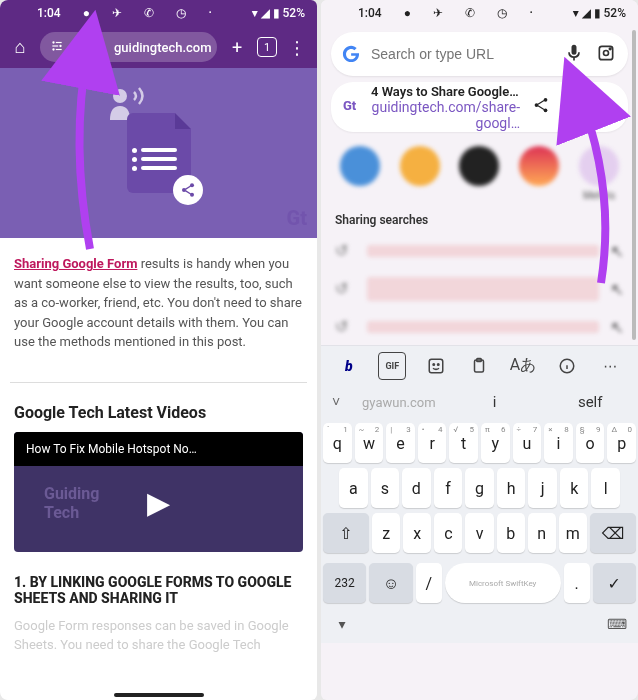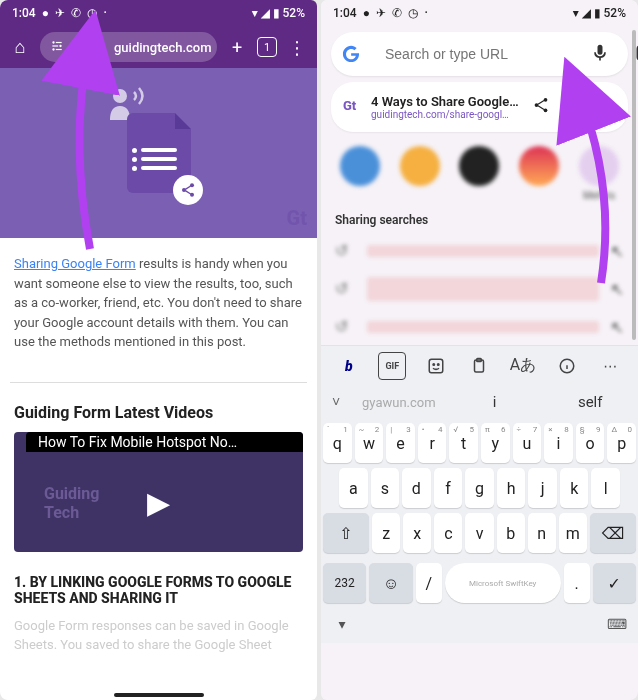--- a/index.html
+++ b/index.html
@@ -3,21 +3,21 @@
 <meta charset="utf-8">
 <style>
   * { box-sizing: border-box; margin: 0; padding: 0; }
   body { background: #e8e8e8; display: flex; gap: 4px; font-family: Roboto, Arial, sans-serif; width: 638px; height: 700px; overflow: hidden; border-radius: 8px; }
   .phone { flex: 1; background: #fff; position: relative; border-radius: 6px; overflow: hidden; }
   .phone-left { background: #fff; }
   .phone-right { background: #f6f2f7; }
 
   
   .status-bar { height: 26px; display: flex; justify-content: space-between; align-items: center; padding: 0 12px; font-size: 12px; font-weight: 500; }
-  .status-left-group { display: flex; align-items: center; gap: 6px; }
+  .status-left-group { display: flex; align-items: center; gap: 22px; margin-left: 25px; }
   .status-right-group { display: flex; align-items: center; gap: 3px; }
   .status-bar.purple { background: #5e2a84; color: #fff; }
   .status-bar.light { background: #f6f2f7; color: #222; }
 
   
   .urlbar { background: #5e2a84; height: 42px; display: flex; align-items: center; padding: 0 6px; gap: 6px; }
   .urlbar .home, .urlbar .plus, .urlbar .menu { color: #fff; width: 28px; text-align: center; font-size: 18px; }
   .url-pill { flex: 1; background: rgba(255,255,255,0.22); border-radius: 16px; height: 30px; display: flex; align-items: center; padding: 0 10px; color: #fff; font-size: 13px; overflow: hidden; white-space: nowrap; gap: 6px; }
   .url-domain { font-weight: 500; margin-left: 44px; }
   .url-path { opacity: .6; }
@@ -29,43 +29,43 @@
   .hero .doc::before { content:""; position:absolute; top:0; right:0; border-left:16px solid #5a3a97; border-top:16px solid #7a5fb3; }
   .hero .lines { position:absolute; top:30px; left:14px; width:36px; }
   .hero .lines div { height:4px; background:#fff; margin:5px 0; border-radius:2px; position:relative; }
   .hero .lines div::before { content:""; position:absolute; left:-9px; top:0; width:5px; height:5px; background:#fff; border-radius:50%; }
   .hero .share-circle { position:absolute; bottom:-12px; right:-12px; width:30px; height:30px; background:#fff; border-radius:50%; display:flex; align-items:center; justify-content:center; color:#6b4aa8; font-size:15px; }
   .hero .logo { position:absolute; bottom:8px; right:10px; color:#6b4aa8; font-weight:800; font-size:20px; opacity:.5; }
   .hero .person { position:absolute; top:18px; left:110px; color:#fff; opacity:.8; font-size:26px; }
 
   
   .article { padding: 16px 14px; font-size: 13px; line-height: 1.5; color: #555; }
-  .article .link { color: #3b82f6; text-decoration: underline; }
+  .article .link { color: #be185d; text-decoration: underline; font-weight: bold; }
   .divider { border: none; border-top: 1px solid #ddd; margin: 14px 10px; }
   .section-title { font-size: 16px; font-weight: 700; color: #222; padding: 6px 14px 10px; }
 
   .video-card { background: #3f3366; margin: 0 14px; border-radius: 4px; height: 120px; position: relative; display:flex; align-items:center; justify-content:center; }
-  .video-title-bar { position:absolute; top:0; left:0; right:0; background:#000; color:#fff; padding:2px 12px; font-size:14px; border-radius:4px 4px 0 0; white-space:nowrap; overflow:hidden;margin-left:12px; }
+  .video-title-bar { position:absolute; top:0; left:0; right:0; background:#000; color:#fff; padding:10px 12px; font-size:12px; border-radius:4px 4px 0 0; white-space:nowrap; overflow:hidden; }
   .video-card .play { color:#fff; font-size:30px; margin-top:22px; }
   .video-card .wm { position:absolute; left:30px; bottom:30px; color:#6b5a95; font-weight:700; font-size:16px; }
 
   .h1 { font-size: 14px; font-weight:800; padding: 22px 14px 6px; color:#222; text-transform: uppercase; }
   .faded-text { padding: 4px 14px; color:#ccc; font-size:13px; line-height:1.5; }
 
   
-  .search-bar { margin: 6px 10px; background:#fff; border-radius: 24px; height: 44px; display:flex; align-items:center; padding: 0 10px; gap:24px; box-shadow: 0 1px 2px rgba(0,0,0,0.08); }
+  .search-bar { margin: 6px 10px; background:#fff; border-radius: 24px; height: 44px; display:flex; align-items:center; padding: 0 10px; gap:10px; box-shadow: 0 1px 2px rgba(0,0,0,0.08); }
   .g-logo { width: 20px; height:20px; }
   .search-bar input { flex:1; border:none; outline:none; font-size:14px; color:#666; background:transparent; }
   .mic, .lens { width:22px; height:22px; color:#444; }
 
   .suggestion-card { margin: 4px 10px; background:#fff; border-radius: 22px; height: 50px; display:flex; align-items:center; padding: 0 12px; gap:10px; box-shadow: 0 1px 2px rgba(0,0,0,0.06); }
   .sugg-icon { width:18px; height:18px; }
   .sugg-text { flex:1; overflow:hidden; }
   .sugg-title { font-size: 13px; font-weight:600; color:#222; white-space:nowrap; overflow:hidden; text-overflow:ellipsis; }
-  .sugg-url { font-size:10px; color:#7b57c2; }
+  .sugg-url { font-size:14px; color:#7b57c2;text-align:right; }
   .card-icon { width:22px; height:22px; color:#222; text-align:center; }
 
   .shortcut-row { display:flex; gap:18px; padding: 10px 18px 4px; filter: blur(2px); }
   .shortcut { width:46px; text-align:center; font-size:9px; color:#888; }
   .shortcut .dot { width:40px; height:40px; border-radius:50%; background:#ddd; margin:0 auto 4px; }
   .shortcut:nth-child(1) .dot { background:#4a90d9; }
   .shortcut:nth-child(2) .dot { background:#f5b041; }
   .shortcut:nth-child(3) .dot { background:#222; }
   .shortcut:nth-child(4) .dot { background:linear-gradient(#d35,#fa5); }
   .shortcut-name { font-size:10px; color:#555; }
@@ -170,30 +170,30 @@
       </div>
     </div>
     <div class="logo">Gt</div>
   </div>
 
   <div class="article">
     <span class="link">Sharing Google Form</span><span> results is handy when you want someone else to view the results, too, such as a co-worker, friend, etc. You don't need to share your Google account details with them. You can use the methods mentioned in this post.</span>
   </div>
 
   <hr class="divider">
-  <div class="section-title">Guiding Form Latest Videos</div>
+  <div class="section-title">Google Tech Latest Videos</div>
 
   <div class="video-card">
     <div class="video-title-bar">How To Fix Mobile Hotspot No…</div>
     <div class="wm">Guiding<br>Tech</div>
     <div class="play">▶</div>
   </div>
 
   <div class="h1">1. BY LINKING GOOGLE FORMS TO GOOGLE SHEETS AND SHARING IT</div>
-  <div class="faded-text">Google Form responses can be saved in Google Sheets. You saved to share the Google Sheet</div>
+  <div class="faded-text">Google Form responses can be saved in Google Sheets. You need to share the Google Tech</div>
 
   <div class="arrow-annot" style="top:44px; left:60px;">
     <svg width="60" height="210">
         <defs>
           <marker id="ah1" markerWidth="10" markerHeight="10" refX="5" refY="5" orient="auto">
             <path d="M0,0 L10,5 L0,10 Z" fill="#b040f0"></path>
           </marker>
         </defs>
         <path d="M30,205 Q10,100 28,5" stroke="#b040f0" stroke-width="8" fill="none" marker-end="url(#ah1)"></path>
       </svg>

